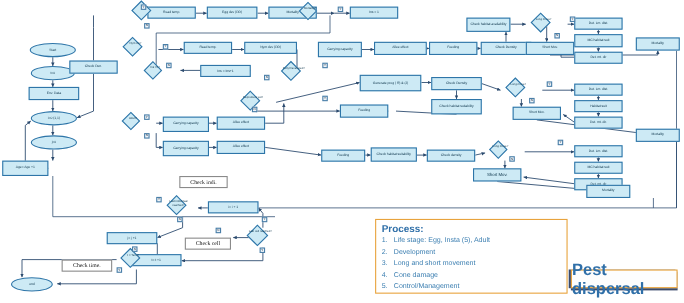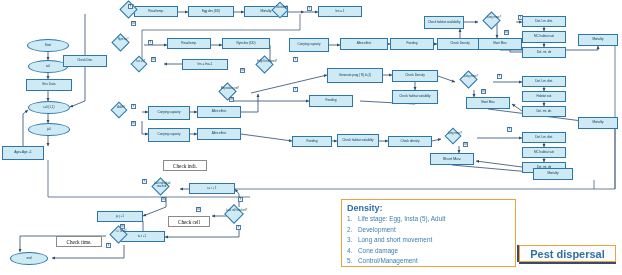--- a/index.html
+++ b/index.html
@@ -88,21 +88,21 @@
 
   #title-box {
     position:absolute;
     left:519px; top:245px; width:97px; height:17px;
     background:#fdfdfd;
     border:1.2px solid #e8a33d;
     box-shadow: -2px 0 0 0 #3b4a6b, 0 2px 0 0 #3b4a6b;
     display:flex; align-items:center; justify-content:center;
   }
   #title-text {
-    color:#2f6fa8; font-weight:bold; font-size:11px;
+    color:#2f6fa8; font-weight:bold; font-size:15px;
   }
 </style>
 </head>
 <body>
 
 <div id="canvas">
 
   <svg id="wires" viewBox="0 0 622 275" xmlns="http://www.w3.org/2000/svg">
     <defs>
       <marker id="ah" markerWidth="5" markerHeight="5" refX="4" refY="2" orient="auto" markerUnits="strokeWidth">
@@ -521,21 +521,21 @@
       <span>Check indi.</span>
     </div>
   <div class="plabel" style="left:168px;top:216px;width:42px;height:11px;">
       <span>Check cell</span>
     </div>
   <div class="plabel" style="left:56px;top:236px;width:46px;height:11px;">
       <span>Check time.</span>
     </div>
 
   <div id="process-box">
-    <div id="process-title">Density:</div>
+    <div id="process-title">Process:</div>
     <ul id="process-list">
       <li>
           <span class="num">1.</span>
           <span>Life stage: Egg, Insta (5), Adult</span>
         </li>
       <li>
           <span class="num">2.</span>
           <span>Development</span>
         </li>
       <li>

